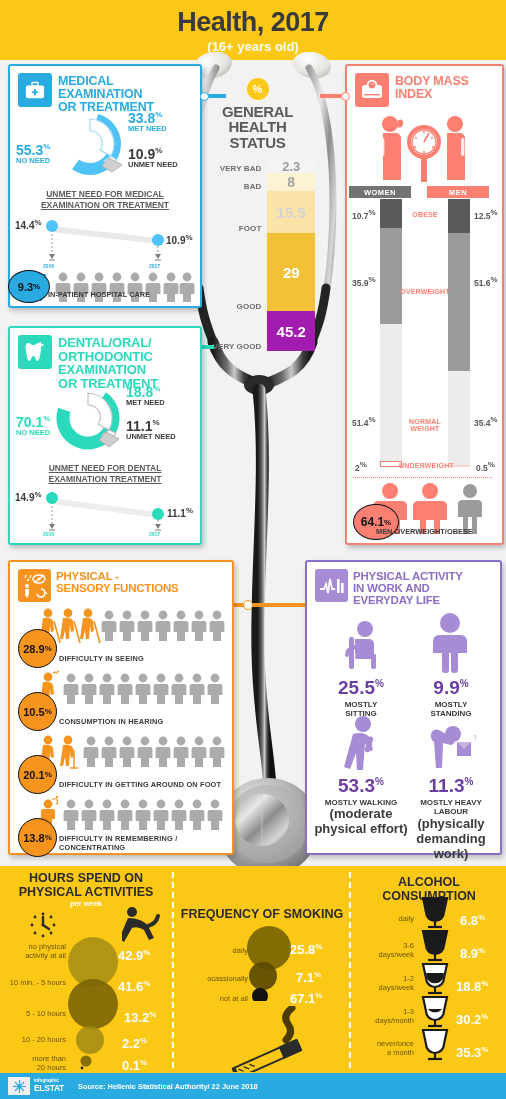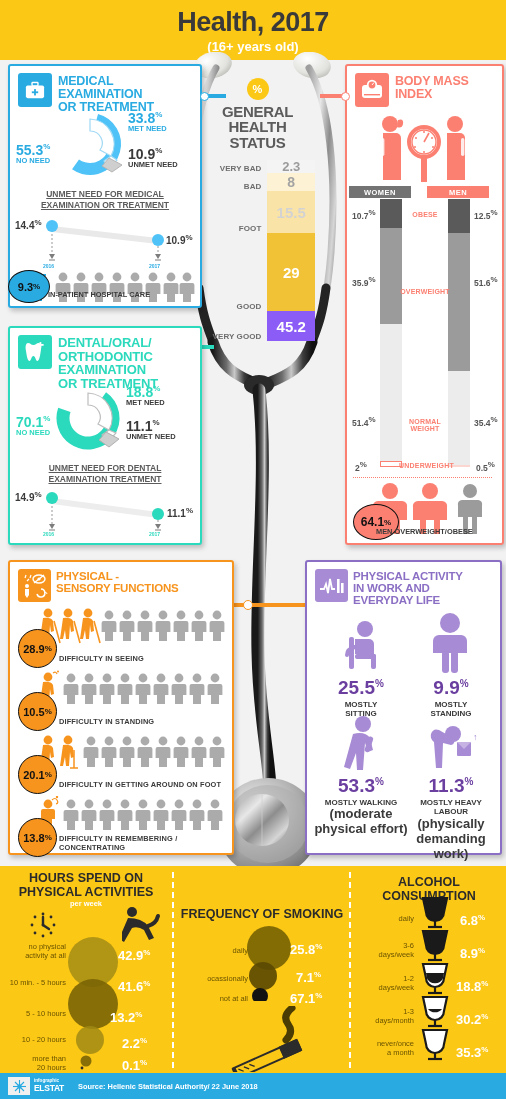--- a/index.html
+++ b/index.html
@@ -166,21 +166,21 @@
       <div class="ghs-row">
         <div class="ghs-label">FOOT</div>
         <div class="ghs-bar" style="height:42px;background:#fae3a6;color:#d3d3d3;font-size:15px;">15.5</div>
       </div>
       <div class="ghs-row">
         <div class="ghs-label">GOOD</div>
         <div class="ghs-bar" style="height:78px;background:#f2c236;color:#ffffff;font-size:15px;">29</div>
       </div>
       <div class="ghs-row">
         <div class="ghs-label">VERY GOOD</div>
-        <div class="ghs-bar" style="height:30px;background:#8b5cf6;color:#ffffff;font-size:15px;">45.2</div>
+        <div class="ghs-bar" style="height:40px;background:#a21caf;color:#ffffff;font-size:15px;">45.2</div>
       </div>
     </div>
   </div>
 
   <div class="card" id="medical">
     <div class="badge" style="position:absolute;left:8px;top:7px;width:34px;height:34px;background:#29ABE2;">
       <svg width="22" height="20" viewBox="0 0 24 22">
           <rect x="2" y="6" width="20" height="14" rx="2" fill="#fff"></rect>
           <rect x="8" y="2" width="8" height="5" rx="1.5" fill="#fff"></rect>
           <rect x="9.5" y="3.5" width="5" height="2.2" fill="#29ABE2"></rect>
@@ -561,21 +561,21 @@
             <g transform="translate(168,2)">
                 <circle cx="7" cy="6" r="4.4"></circle>
                 <path d="M1.6 12 h10.8 a2 2 0 0 1 2 2 v9 h-3.4 v9 h-8 v-9 h-3.4 v-9 a2 2 0 0 1 2 -2 z"></path>
               </g>
           </g>
         </svg>
         <div class="psf-circle">
           <span>10.5</span>
             <span class="pct">%</span>
         </div>
-        <div class="psf-cap">DIFFICULTY IN STANDING</div>
+        <div class="psf-cap">CONSUMPTION IN HEARING</div>
       </div>
 
       <div class="psf-row">
         <svg style="position:absolute;left:22px;top:0;" width="190" height="42" viewBox="0 0 190 42">
           <g fill="#F7941E">
             <g transform="translate(0,0)">
                 <circle cx="8" cy="7" r="4.4"></circle>
                 <path d="M3 12 q8 -1 10 3 l1 9 -3 1 -1 -6 -1 14 -3 0 -1 -9 -2 9 -3 0 z"></path>
               </g>
             <g transform="translate(20,0)">
@@ -815,21 +815,21 @@
     <div class="y-lab" style="position:absolute;left:4px;top:112px;width:62px;">10 min. - 5 hours</div>
     <div class="y-lab" style="position:absolute;left:8px;top:143px;width:58px;">5 - 10 hours</div>
     <div class="y-lab" style="position:absolute;left:8px;top:169px;width:58px;">10 - 20 hours</div>
     <div class="y-lab" style="position:absolute;left:8px;top:188px;width:58px;">
       <div>more than</div>
       <div>20 hours</div>
     </div>
 
     <div class="y-val" style="position:absolute;left:118px;top:82px;"><span>42.9</span><span class="pct">%</span></div>
     <div class="y-val" style="position:absolute;left:118px;top:113px;"><span>41.6</span><span class="pct">%</span></div>
-    <div class="y-val" style="position:absolute;left:110px;top:144px;"><span>13.2</span><span class="pct">%</span></div>
+    <div class="y-val" style="position:absolute;left:124px;top:144px;"><span>13.2</span><span class="pct">%</span></div>
     <div class="y-val" style="position:absolute;left:122px;top:170px;"><span>2.2</span><span class="pct">%</span></div>
     <div class="y-val" style="position:absolute;left:122px;top:192px;"><span>0.1</span><span class="pct">%</span></div>
 
     <div class="y-ttl" style="position:absolute;left:180px;top:42px;width:164px;">FREQUENCY OF SMOKING</div>
     <svg style="position:absolute;left:220px;top:60px;" width="100" height="75" viewBox="0 0 100 75">
       <circle cx="49" cy="22" r="22" fill="#7a6404" opacity="0.92"></circle>
       <circle cx="43" cy="50" r="14" fill="#5c4a03" opacity="0.92"></circle>
       <circle cx="40" cy="70" r="8" fill="#121212"></circle>
     </svg>
     <div class="y-lab" style="position:absolute;left:190px;top:80px;width:58px;">daily</div>

